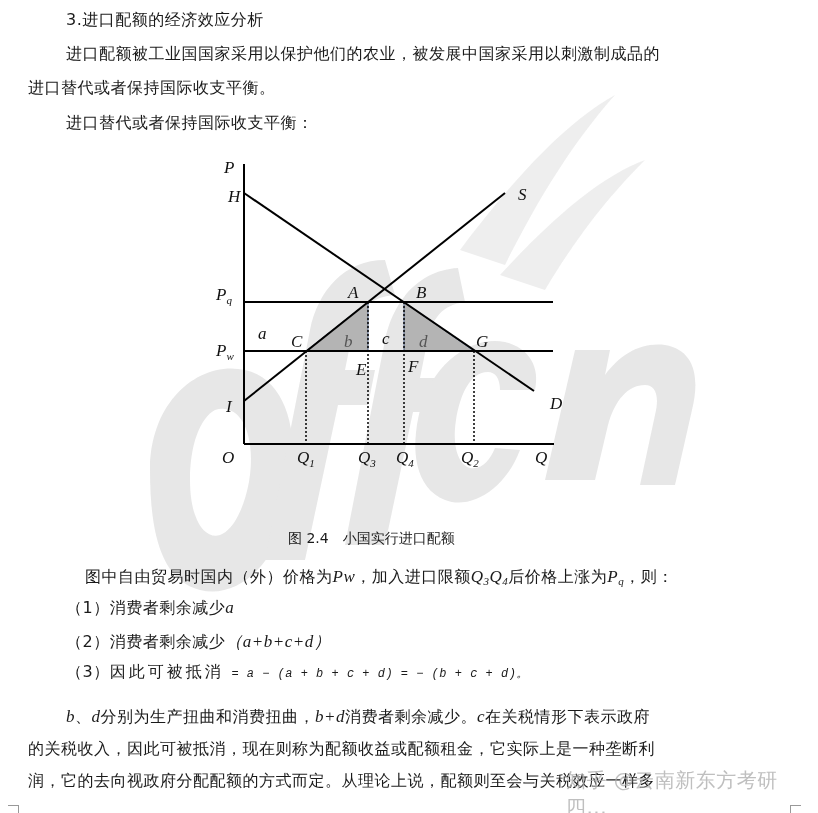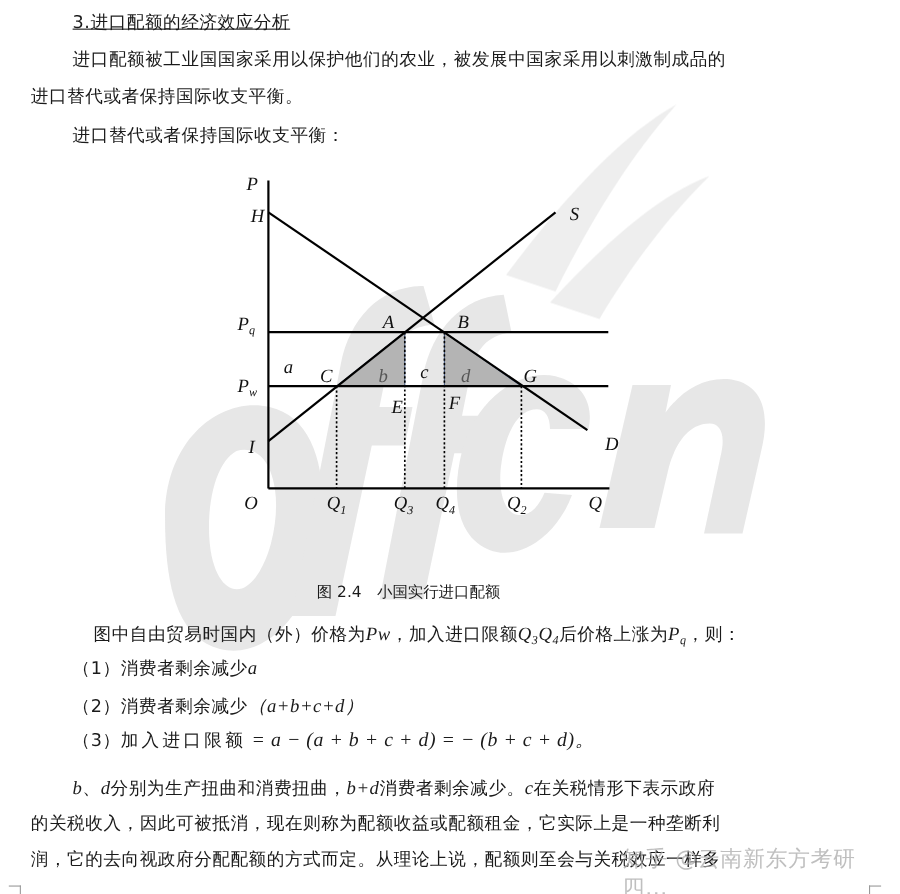--- a/index.html
+++ b/index.html
@@ -29,21 +29,21 @@
     <path d="M150,470 C150,400 200,360 245,370 C290,380 300,440 290,500 C280,560 240,600 200,590 C160,580 150,530 150,470 Z M190,480 C190,520 205,540 220,535 C240,528 255,480 250,445 C246,415 230,405 215,410 C200,418 190,445 190,480 Z"></path>
     <path d="M265,560 L310,330 C318,290 345,260 385,260 L395,295 C370,297 357,310 352,335 L345,370 L375,370 L368,405 L338,405 L305,560 Z"></path>
     <path d="M345,545 L385,340 C393,300 420,270 458,268 L465,302 C442,305 432,318 427,343 L420,378 L450,378 L443,412 L413,412 L385,545 Z"></path>
     <path d="M520,450 C505,490 470,510 445,500 C415,488 410,450 420,410 C432,365 470,335 505,342 C530,348 540,368 535,390 L500,390 C500,378 495,372 488,372 C470,372 460,395 456,420 C452,445 458,465 470,468 C482,470 490,460 495,448 Z"></path>
     <path d="M545,480 L575,350 L610,350 L605,375 C620,355 640,342 665,345 C695,350 700,378 692,410 L675,485 L640,485 L655,415 C660,395 655,385 645,385 C628,385 615,400 608,425 L595,480 Z"></path>
     <path d="M460,250 C520,170 570,120 615,95 C575,140 540,195 505,265 Z" opacity="0.7"></path>
     <path d="M500,275 C560,210 605,175 645,160 C605,200 575,240 545,290 Z" opacity="0.7"></path>
   </g>
 </svg>
 
-<div class="line" style="left:66px; top:10px; font-size:16px;text-decoration:underline;">3.进口配额的经济效应分析</div>
+<div class="line" style="left:66px; top:10px; font-size:16px;">3.进口配额的经济效应分析</div>
 <div class="line" style="left:66px; top:44px;">进口配额被工业国国家采用以保护他们的农业，被发展中国家采用以刺激制成品的</div>
 <div class="line" style="left:28px; top:78px;">进口替代或者保持国际收支平衡。</div>
 <div class="line" style="left:66px; top:113px;">进口替代或者保持国际收支平衡：</div>
 
 <svg class="chart" viewBox="0 0 818 813">
 
   <polygon points="306,351 368,302 368,351" fill="#b4b4b4" stroke="#4a5d80" stroke-width="1"></polygon>
   <polygon points="404,302 404,351 474,351" fill="#b4b4b4" stroke="#4a5d80" stroke-width="1"></polygon>
 
   <line x1="244" y1="164" x2="244" y2="444" stroke="#000" stroke-width="2"></line>
@@ -94,21 +94,21 @@
   <span>图中自由贸易时国内（外）价格为</span><span class="ital">Pw</span><span>，加入进口限额</span><span class="ital">Q</span><span class="sub">3</span><span class="ital">Q</span><span class="sub">4</span><span>后价格上涨为</span><span class="ital">P</span><span class="sub">q</span><span>，则：</span>
 </div>
 
 <div class="line" style="left:66px; top:598px;">
   <span>（1）</span><span>消费者剩余减少</span><span class="ital">a</span>
 </div>
 <div class="line" style="left:66px; top:632px;">
   <span>（2）</span><span>消费者剩余减少</span><span class="ital">（a+b+c+d）</span>
 </div>
 <div class="line" style="left:66px; top:662px;">
-  <span>（3）</span><span style="letter-spacing:3px;">加入进口限额</span><span class="ital" style="font-size:18px;"> = a − (a + b + c + d) = − (b + c + d)。</span>
+  <span>（3）</span><span style="letter-spacing:3px;">因此可被抵消</span><span class="ital" style="font-size:12px;font-family:Liberation Mono, monospace;"> = a − (a + b + c + d) = − (b + c + d)。</span>
 </div>
 
 <div class="line" style="left:66px; top:707px;">
   <span class="ital">b</span><span>、</span><span class="ital">d</span><span>分别为生产扭曲和消费扭曲，</span><span class="ital">b+d</span><span>消费者剩余减少。</span><span class="ital">c</span><span>在关税情形下表示政府</span>
 </div>
 <div class="line" style="left:28px; top:739px;">的关税收入，因此可被抵消，现在则称为配额收益或配额租金，它实际上是一种垄断利</div>
 <div class="line" style="left:28px; top:771px;">润，它的去向视政府分配配额的方式而定。从理论上说，配额则至会与关税效应一样多</div>
 
 <div class="zh-wm">知乎 @云南新东方考研四...</div>
 

